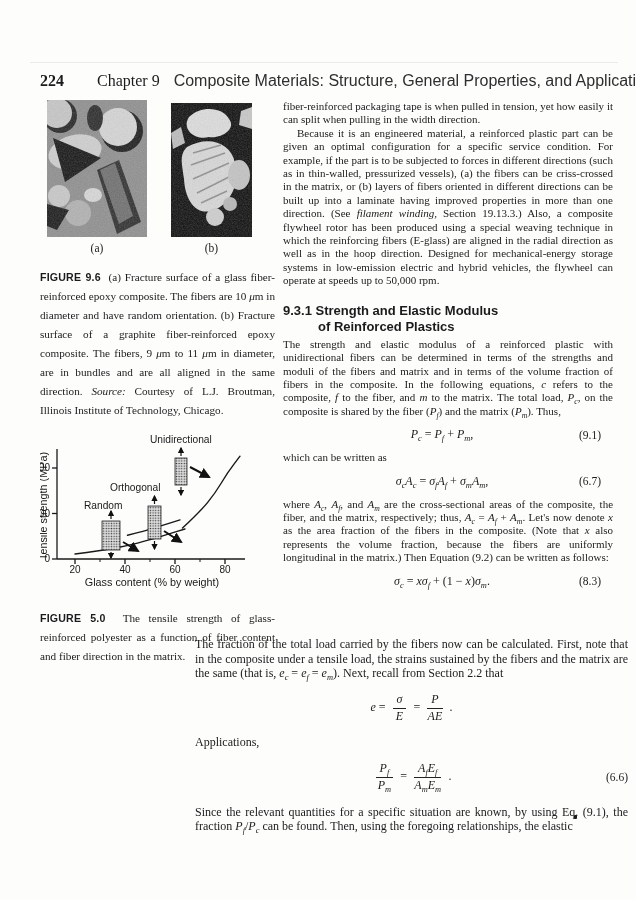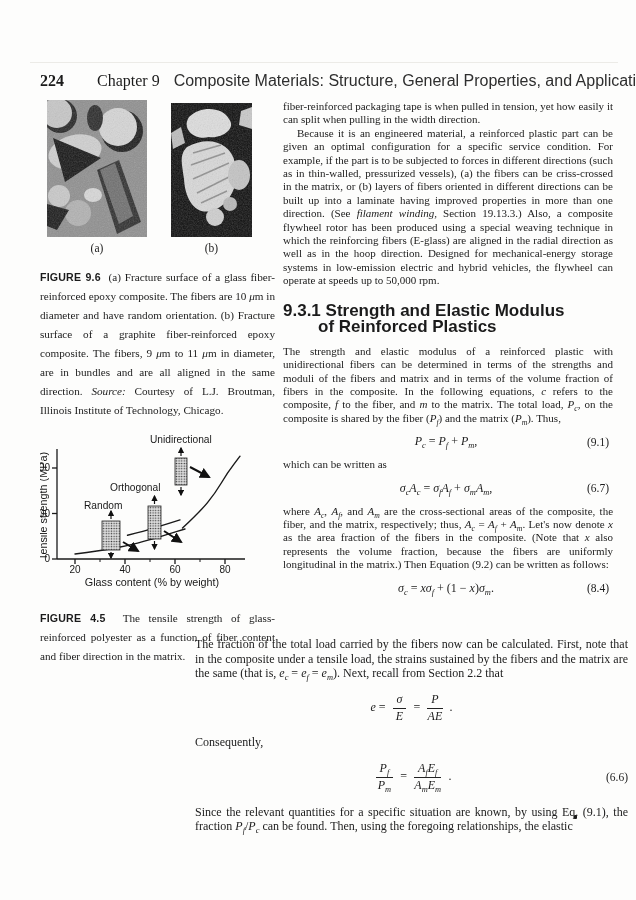--- a/index.html
+++ b/index.html
@@ -35,25 +35,25 @@
   #chart-wrap{margin-top:9px;}
   #plot text{font-family:"Liberation Sans",sans-serif;fill:#191919;}
   .ticklbl{font-size:10px;}
   .axlbl{font-size:10.8px;}
   .curvelbl{font-size:10.2px;}
 
   
   .bodytxt{font-size:11px;line-height:13.4px;text-align:justify;margin:0;}
   .indent{text-indent:14px;}
   #rightcol .bodytxt{margin-bottom:0;}
-  #sec-heading{font-family:"Liberation Sans",sans-serif;font-weight:bold;font-size:17px;line-height:16px;margin:15px 0 10px 0;}
+  #sec-heading{font-family:"Liberation Sans",sans-serif;font-weight:bold;font-size:13px;line-height:16px;margin:15px 0 3px 0;}
   #sec-heading .l2{padding-left:35px;display:block;}
 
   
-  .eqrow{position:relative;text-align:center;font-size:12px;margin:9px 4px 9px 0;}
+  .eqrow{position:relative;text-align:center;font-size:12px;margin:9px 12px 9px 0;}
   .eqtag{position:absolute;right:0;top:50%;transform:translateY(-50%);font-size:11.5px;}
   .eqbody i{font-family:"Liberation Serif",serif;}
   sub{font-size:0.7em;line-height:0;}
   .frac{display:inline-flex;flex-direction:column;align-items:center;vertical-align:middle;margin:0 4px;line-height:1.15;}
   .frac .num{border-bottom:1px solid #222;padding:0 4px 1px 4px;}
   .frac .den{padding-top:1px;}
   .fr-eq{margin:12px 0;}
 
   
   #bottomblock .bodytxt{font-size:12px;line-height:14.6px;}
@@ -189,21 +189,21 @@
         </g>
         <g>
           <rect x="62" y="90" width="18" height="29" fill="url(#dotpat)" stroke="#222" stroke-width="0.8"></rect>
           <line x1="71" y1="88" x2="71" y2="80" stroke="#111" stroke-width="1.2" marker-end="url(#ah)"></line>
           <line x1="71" y1="121" x2="71" y2="127" stroke="#111" stroke-width="1.2" marker-end="url(#ah)"></line>
           <line x1="83" y1="111" x2="98" y2="120" stroke="#111" stroke-width="2" marker-end="url(#ah)"></line>
         </g>
       </svg>
     </div>
 
-    <p class="caption" style="margin-top:14px;"><span class="figtag">FIGURE 4.5</span>&nbsp;&nbsp;<span>The tensile strength of glass-reinforced polyester as a function of fiber content and fiber direction in the matrix.</span></p>
+    <p class="caption" style="margin-top:14px;"><span class="figtag">FIGURE 5.0</span>&nbsp;&nbsp;<span>The tensile strength of glass-reinforced polyester as a function of fiber content and fiber direction in the matrix.</span></p>
   </div>
 
   <div id="rightcol">
     <p class="bodytxt">fiber-reinforced packaging tape is when pulled in tension, yet how easily it can split when pulling in the width direction.</p>
     <p class="bodytxt indent">Because it is an engineered material, a reinforced plastic part can be given an optimal configuration for a specific service condition. For example, if the part is to be subjected to forces in different directions (such as in thin-walled, pressurized vessels), (a) the fibers can be criss-crossed in the matrix, or (b) layers of fibers oriented in different directions can be built up into a laminate having improved properties in more than one direction. (See <i>filament winding</i>, Section 19.13.3.) Also, a composite flywheel rotor has been produced using a special weaving technique in which the reinforcing fibers (E-glass) are aligned in the radial direction as well as in the hoop direction. Designed for mechanical-energy storage systems in low-emission electric and hybrid vehicles, the flywheel can operate at speeds up to 50,000 rpm.</p>
 
     <div id="sec-heading">
       <span>9.3.1</span>
       <span>Strength and Elastic Modulus</span>
       <span class="l2">of Reinforced Plastics</span>
@@ -220,21 +220,21 @@
 
     <div class="eqrow">
       <span class="eqbody"><i>σ<sub>c</sub>A<sub>c</sub></i> = <i>σ<sub>f</sub>A<sub>f</sub></i> + <i>σ<sub>m</sub>A<sub>m</sub></i>,</span>
       <span class="eqtag">(6.7)</span>
     </div>
 
     <p class="bodytxt">where <i>A<sub>c</sub></i>, <i>A<sub>f</sub></i>, and <i>A<sub>m</sub></i> are the cross-sectional areas of the composite, the fiber, and the matrix, respectively; thus, <i>A<sub>c</sub></i> = <i>A<sub>f</sub></i> + <i>A<sub>m</sub></i>. Let's now denote <i>x</i> as the area fraction of the fibers in the composite. (Note that <i>x</i> also represents the volume fraction, because the fibers are uniformly longitudinal in the matrix.) Then Equation (9.2) can be written as follows:</p>
 
     <div class="eqrow">
       <span class="eqbody"><i>σ<sub>c</sub></i> = <i>xσ<sub>f</sub></i> + (1 − <i>x</i>)<i>σ<sub>m</sub></i>.</span>
-      <span class="eqtag">(8.4)</span>
+      <span class="eqtag">(8.3)</span>
     </div>
   </div>
 
   <div id="bottomblock">
     <p class="bodytxt">The fraction of the total load carried by the fibers now can be calculated. First, note that in the composite under a tensile load, the strains sustained by the fibers and the matrix are the same (that is, <i>e<sub>c</sub></i> = <i>e<sub>f</sub></i> = <i>e<sub>m</sub></i>). Next, recall from Section 2.2 that</p>
 
     <div class="eqrow fr-eq">
       <span class="eqbody">
         <span><i>e</i> =</span>
         <span class="frac">
@@ -243,21 +243,21 @@
         </span>
         <span>=</span>
         <span class="frac">
           <span class="num"><i>P</i></span>
           <span class="den"><i>AE</i></span>
         </span>
         <span>.</span>
       </span>
     </div>
 
-    <p class="bodytxt" id="consequently">Consequently,</p>
+    <p class="bodytxt" id="consequently">Applications,</p>
 
     <div class="eqrow fr-eq">
       <span class="eqbody">
         <span class="frac">
           <span class="num"><i>P<sub>f</sub></i></span>
           <span class="den"><i>P<sub>m</sub></i></span>
         </span>
         <span>=</span>
         <span class="frac">
           <span class="num"><i>A<sub>f</sub>E<sub>f</sub></i></span>

